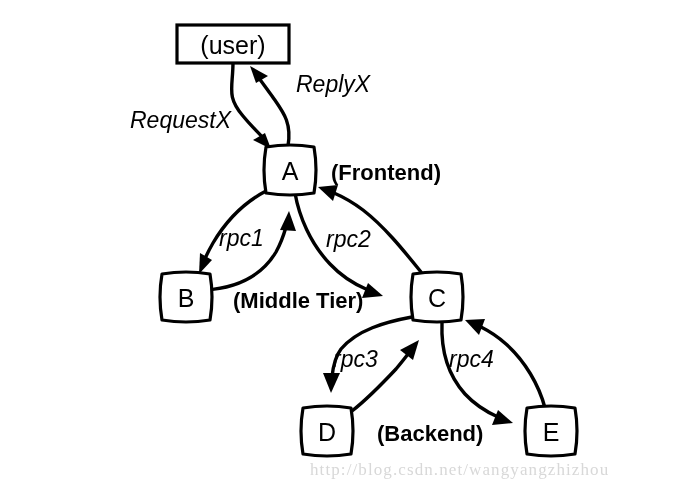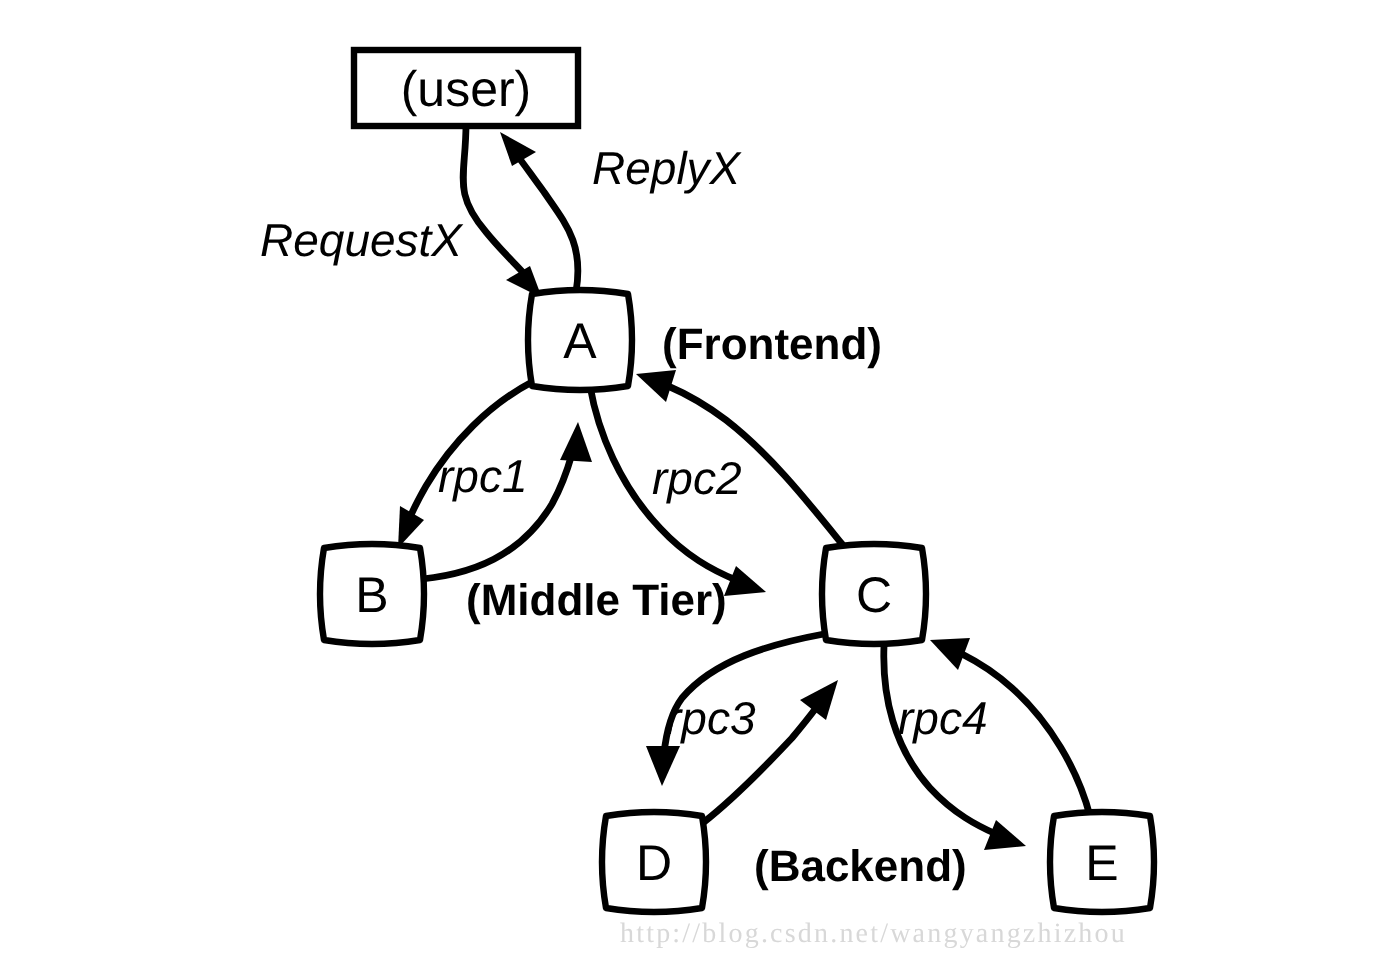--- a/index.html
+++ b/index.html
@@ -71,21 +71,21 @@
     font-size: 23px;
     font-style: italic;
     fill: #000000;
     dominant-baseline: central;
   }
   .watermark {
     position: absolute;
     left: 310px;
     top: 460px;
     font-family: "Liberation Serif", serif;
-    font-size: 14px;
+    font-size: 17px;
     letter-spacing: 1.1px;
     color: #d8d8d8;
     white-space: nowrap;
     user-select: none;
   }
 </style>
 </head>
 <body>
 
 <div id="canvas">

